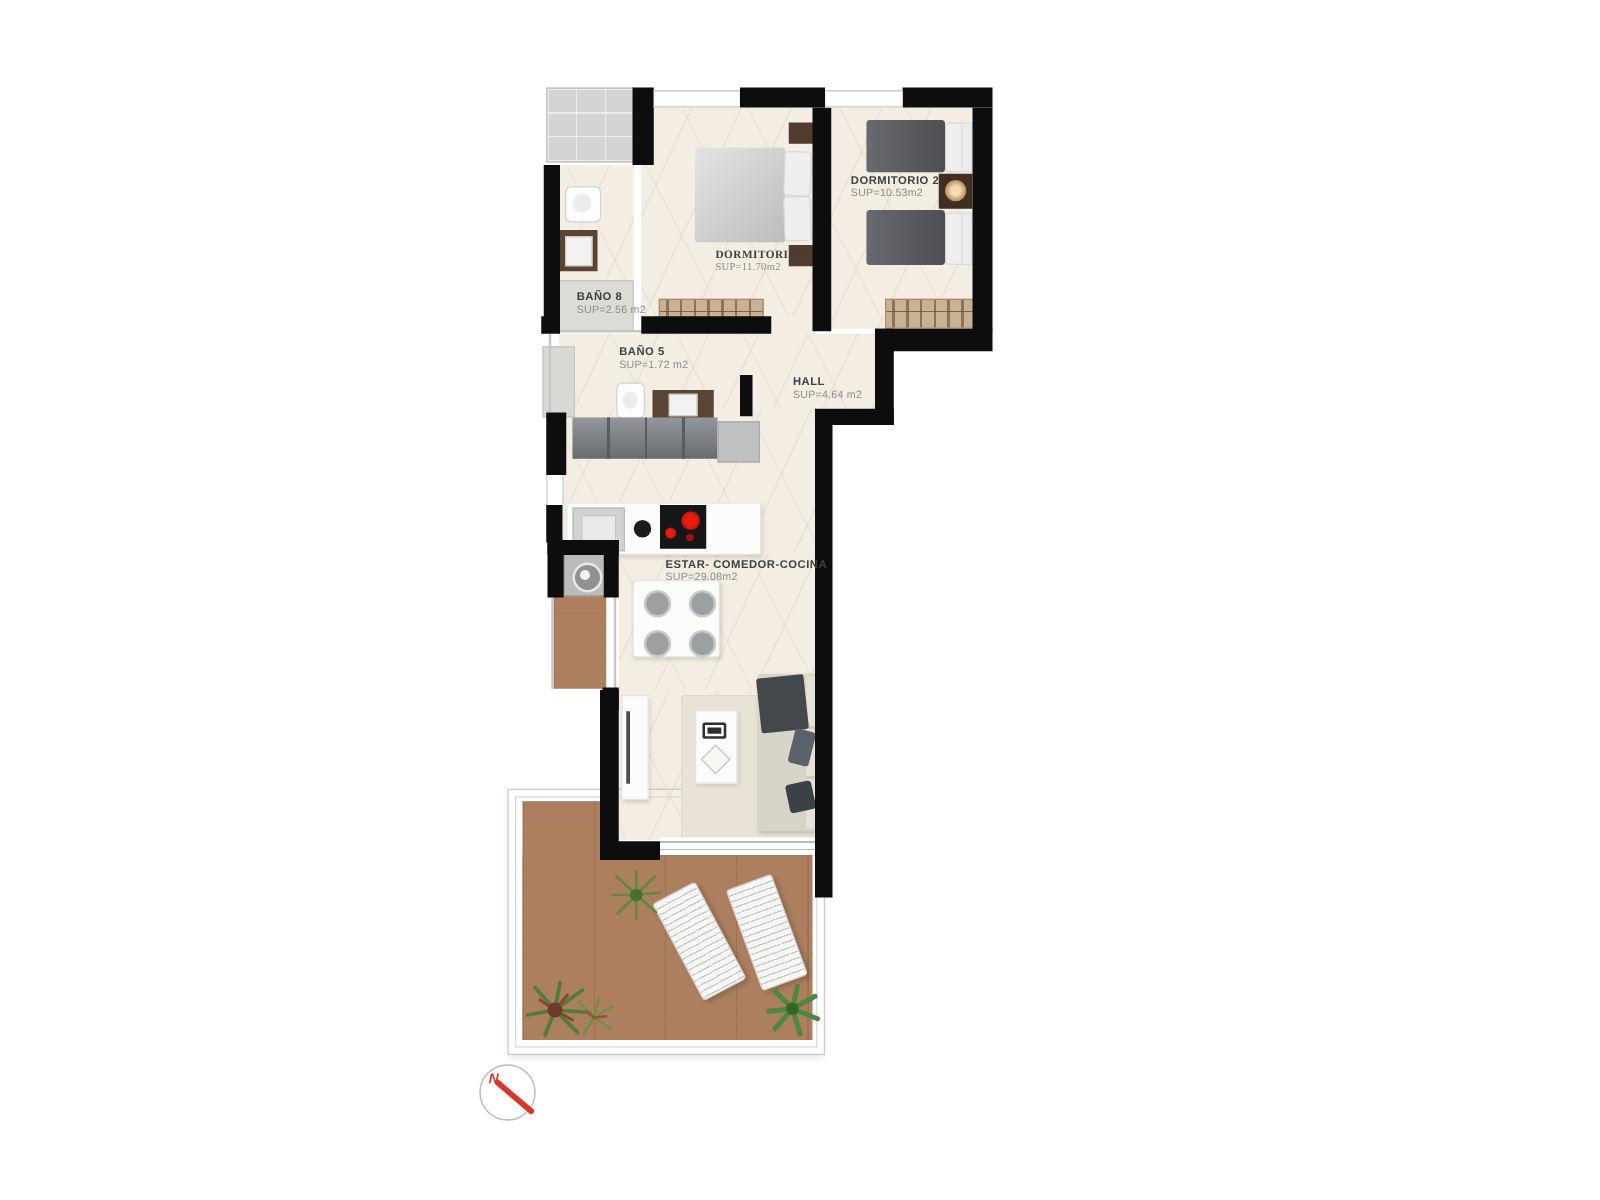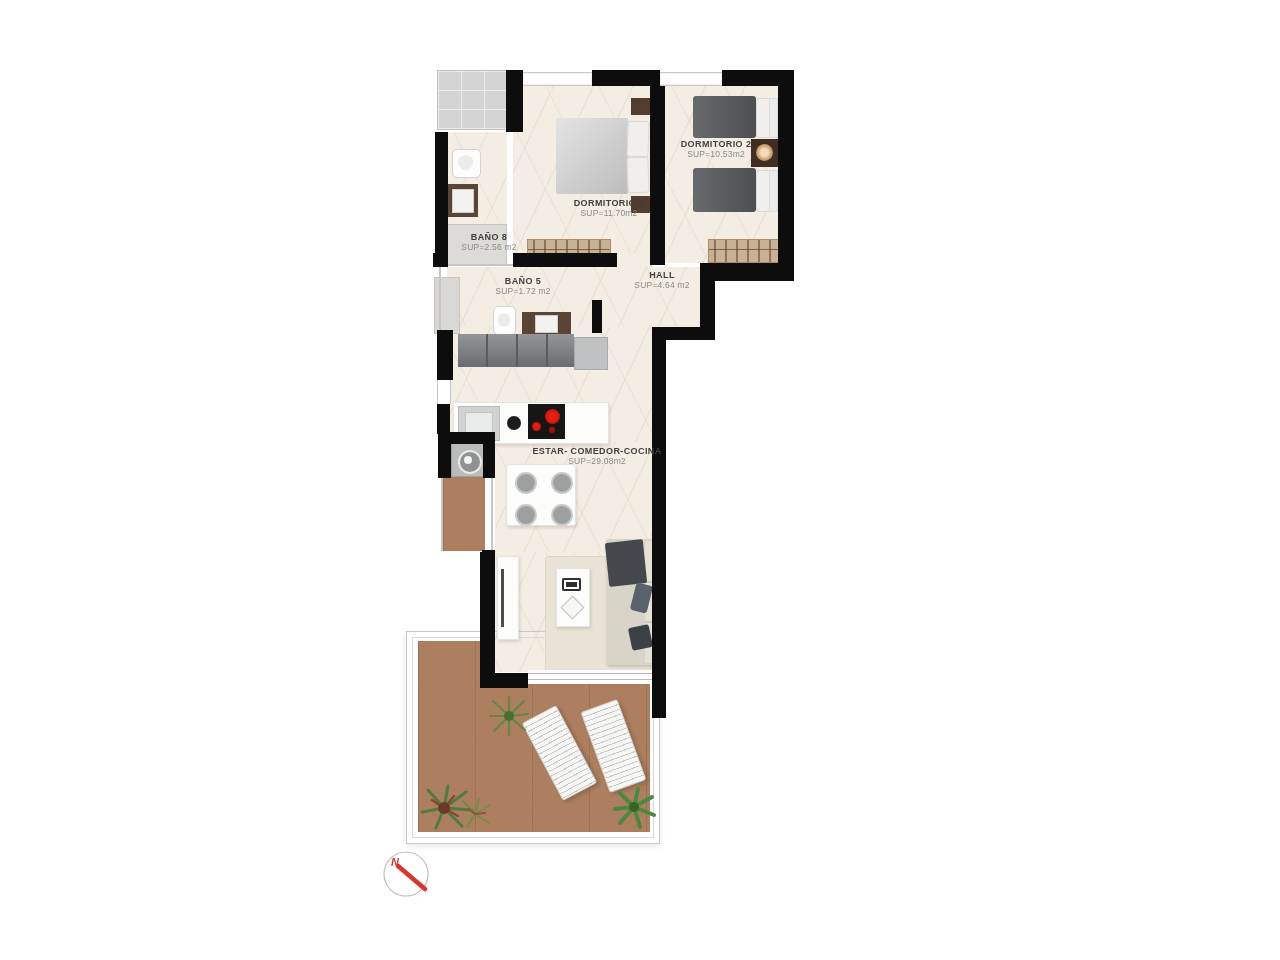--- a/index.html
+++ b/index.html
@@ -37,21 +37,21 @@
       repeating-linear-gradient(90deg, transparent 0 5px, rgba(90,62,38,.55) 5px 7px, transparent 7px 11px);}
   .pillow{background:#f0efed;border:1px solid #d8d8d8;border-radius:3px;}
   .duvet-dark{background:#57595c;border-radius:3px;
     background-image:linear-gradient(90deg, rgba(255,255,255,.10), rgba(0,0,0,.12));}
   .duvet-light{background:#c8c8c8;border-radius:2px;
     background-image:linear-gradient(135deg, rgba(255,255,255,.5), rgba(0,0,0,.06));}
   .lounger{background:#f6f6f4;border:1px solid #d3d3d0;border-radius:3px;
     background-image:repeating-linear-gradient(180deg, transparent 0 4px, #c9c9c6 4px 5px);
     box-shadow:2px 3px 4px rgba(0,0,0,.18);}
   
-  .lbl{transform:translateX(-50%);white-space:nowrap;text-align:center;color:#3f3f3f;
+  .lbl{transform:translateX(-50%);white-space:nowrap;color:#3f3f3f;
        font-size:9px;font-weight:bold;letter-spacing:.4px;line-height:10px;}
   .lbl .area{display:block;font-weight:normal;color:#8b8b8b;font-size:8.5px;letter-spacing:.2px;}
   .cab{background:#7c7f82;
     background-image:repeating-linear-gradient(90deg, transparent 0 28px, #595c5f 28px 30px),
       linear-gradient(180deg, rgba(255,255,255,.18), rgba(0,0,0,.15));}
 </style>
 </head>
 <body>
 
 <div id="stage">
@@ -231,37 +231,37 @@
   <div class="abs wall" style="left:482px;top:550px;width:13px;height:18px;"></div>
   <div class="abs wall" style="left:480px;top:552px;width:15px;height:136px;"></div>
   <div class="abs wall" style="left:480px;top:673px;width:48px;height:15px;"></div>
   <div class="abs wall" style="left:592px;top:300px;width:10px;height:33px;"></div>
 
   <div class="abs window" style="left:523px;top:72px;width:69px;height:12px;"></div>
   <div class="abs window" style="left:660px;top:72px;width:62px;height:12px;"></div>
   <div class="abs vwindow" style="left:437px;top:380px;width:12px;height:24px;"></div>
   <div class="abs glassline" style="left:528px;top:670px;width:124px;height:14px;"></div>
 
-  <div class="abs lbl" style="left:609px;top:198px;">
+  <div class="abs lbl" style="left:609px;top:198px;font-family:Liberation Serif, serif;">
     <span>DORMITORIO 1</span>
     <span class="area">SUP=11.70m2</span>
   </div>
   <div class="abs lbl" style="left:716px;top:139px;">
     <span>DORMITORIO 2</span>
     <span class="area">SUP=10.53m2</span>
   </div>
   <div class="abs lbl" style="left:489px;top:232px;">
     <span>BAÑO 8</span>
     <span class="area">SUP=2.56 m2</span>
   </div>
   <div class="abs lbl" style="left:523px;top:276px;">
     <span>BAÑO 5</span>
     <span class="area">SUP=1.72 m2</span>
   </div>
-  <div class="abs lbl" style="left:662px;top:270px;">
+  <div class="abs lbl" style="left:662px;top:300px;">
     <span>HALL</span>
     <span class="area">SUP=4.64 m2</span>
   </div>
   <div class="abs lbl" style="left:597px;top:446px;">
     <span>ESTAR- COMEDOR-COCINA</span>
     <span class="area">SUP=29.08m2</span>
   </div>
 
   <svg class="abs" style="left:378px;top:846px;" width="58" height="58" viewBox="0 0 58 58">
     <circle cx="28" cy="28" r="22" fill="#ffffff" stroke="#bcbcbc" stroke-width="1.2"></circle>

